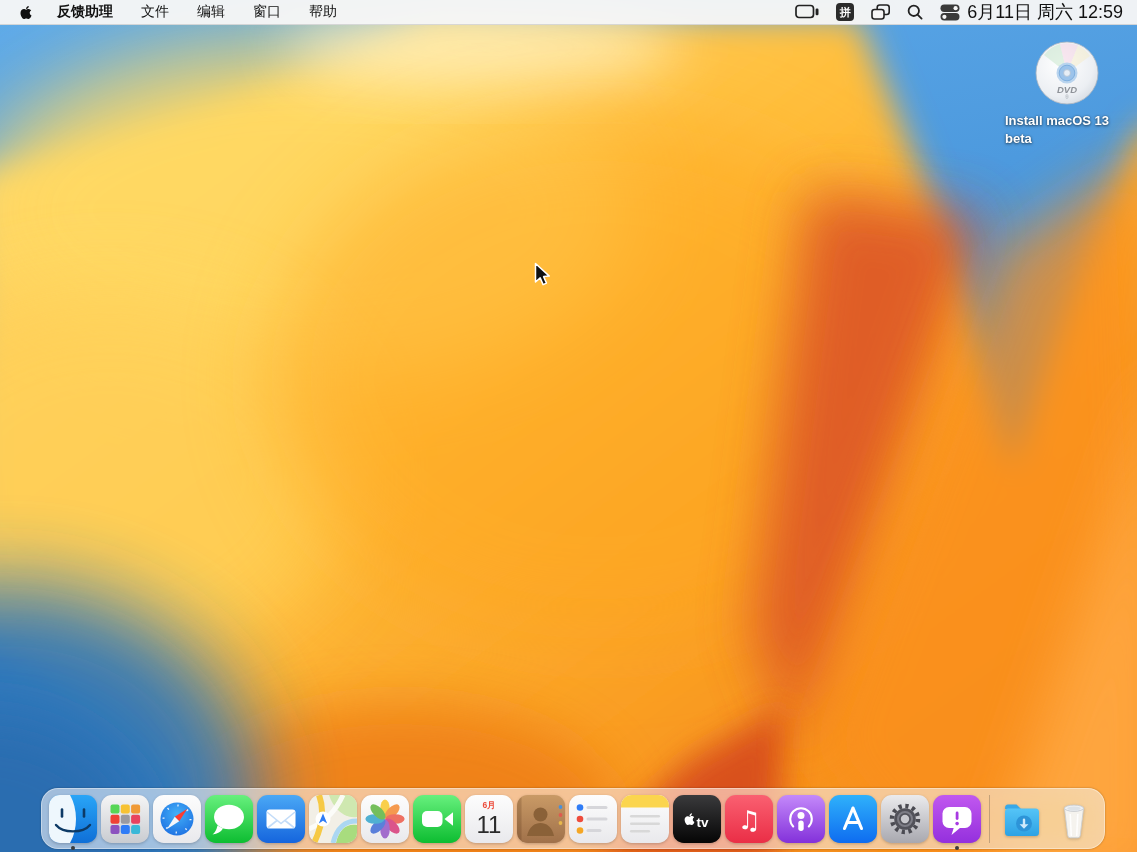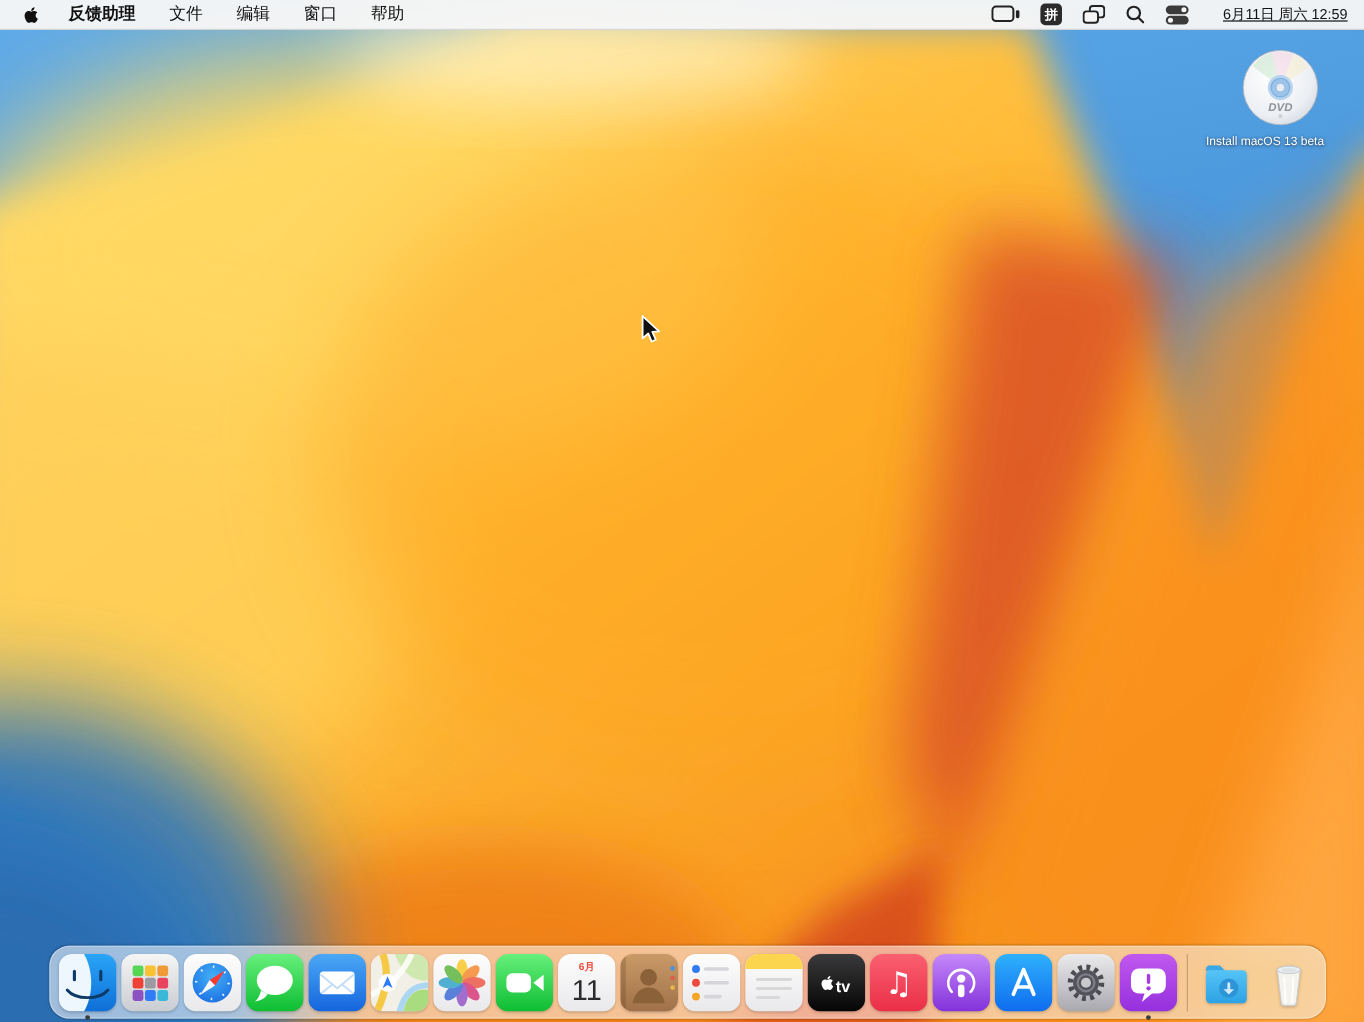--- a/index.html
+++ b/index.html
@@ -21,27 +21,27 @@
   .mb-left{display:flex;align-items:center;height:100%;}
   .apple{margin-left:20px;display:flex;align-items:center;}
   .mb-app{margin-left:25px;font-weight:bold;}
   .mb-item{margin-left:28px;text-align:center;}
   .mb-right{margin-left:auto;display:flex;align-items:center;height:100%;padding-right:14px;}
   .mb-status{display:flex;align-items:center;margin-left:17px;}
   .ime-badge{
     width:18px;height:18px;border-radius:4px;background:#2b2b2b;color:#fff;
     font-size:11px;font-weight:bold;display:flex;align-items:center;justify-content:center;
   }
-  .mb-datetime{margin-left:28px;font-size:12px;color:#111;white-space:nowrap;text-decoration:underline;}
+  .mb-datetime{margin-left:7px;font-size:18px;color:#111;white-space:nowrap;}
 
   
   .desk-icon{position:absolute;left:1005px;top:40px;width:124px;z-index:10;}
   .desk-icon .disc{display:block;margin:0 auto;}
   .desk-label{
-    margin-top:6px;font-size:10px;font-weight:normal;color:#fff;line-height:1.35;
+    margin-top:6px;font-size:13px;font-weight:bold;color:#fff;line-height:1.35;
     text-shadow:0 1px 3px rgba(0,0,0,0.55), 0 0 2px rgba(0,0,0,0.35);
   }
 
   
   .cursor{position:absolute;left:534px;top:262px;z-index:60;}
 
   
   .dock{
     position:absolute;left:41px;bottom:3px;width:1064px;height:61px;z-index:50;
     background:rgba(242,238,236,0.62);

